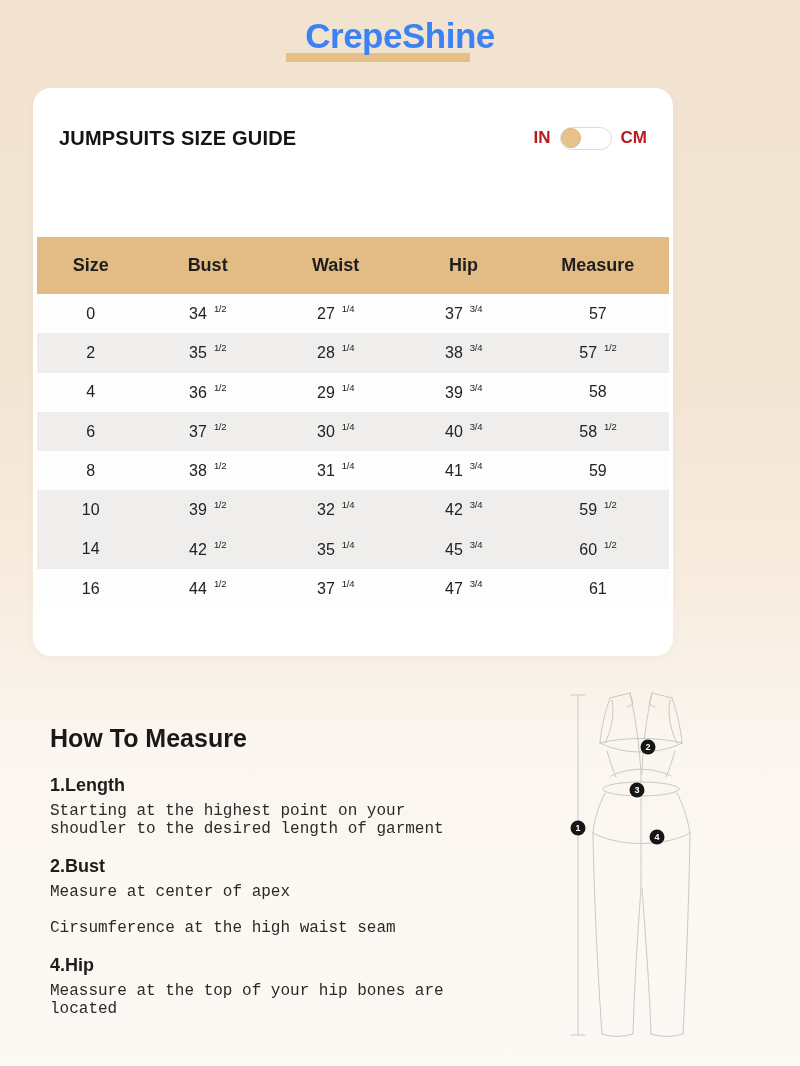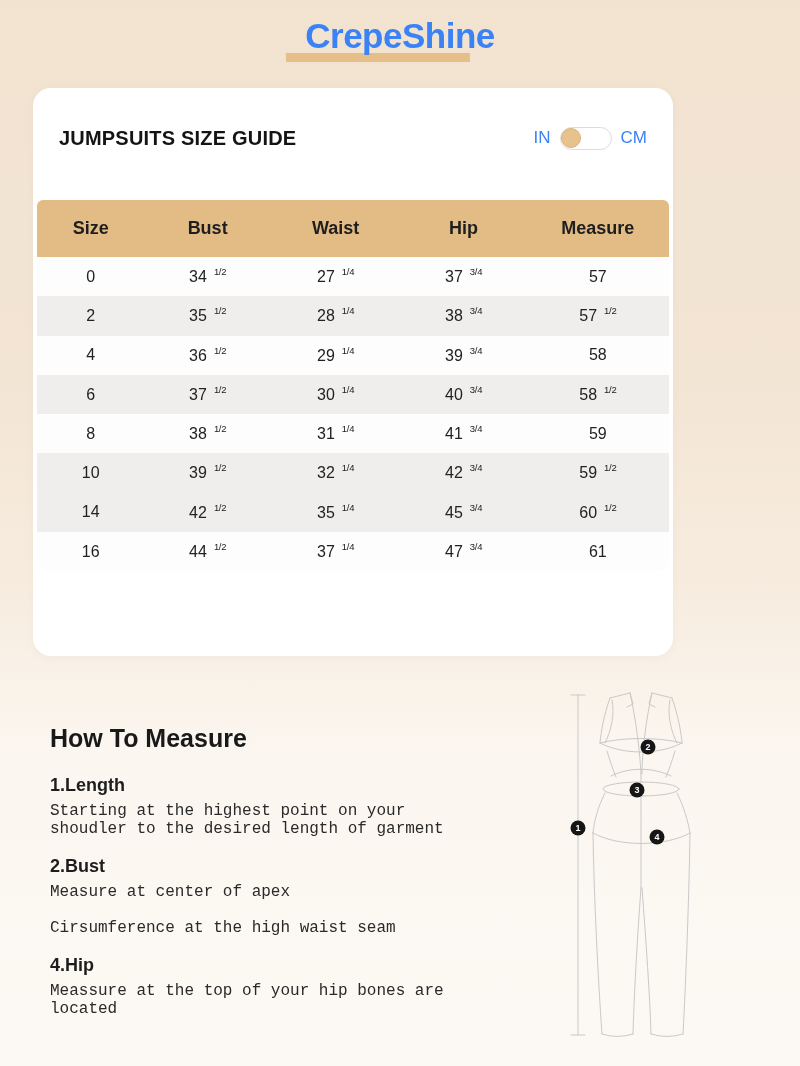--- a/index.html
+++ b/index.html
@@ -26,33 +26,33 @@
     position:absolute; left:33px; top:88px; width:640px; height:568px;
     background:#ffffff; border-radius:18px; box-shadow:0 2px 8px rgba(120,90,50,0.05);
   }
   .card-header {
     display:flex; justify-content:space-between; align-items:center;
     padding:30px 26px 0 26px; height:70px;
   }
   .card-title { font-size:20px; font-weight:700; letter-spacing:0.2px; color:#141414; }
 
   .unit-toggle { display:flex; align-items:center; gap:9px; }
-  .unit-label { font-size:17px; font-weight:400; color:#3b82f6; }
+  .unit-label { font-size:17px; font-weight:700; color:#b91c1c; }
   .switch {
     width:52px; height:23px; background:#ffffff; border:1.5px solid #dcdcdc;
     border-radius:12px; position:relative; cursor:pointer;
   }
   .switch .knob {
     position:absolute; left:0px; top:0px; width:20px; height:20px;
     background:#e8c28c; border:1px solid #dcb27a; border-radius:50%;
   }
 
   
   .table { margin:42px 4px 0 4px; border-radius:6px 6px 12px 12px; overflow:hidden; }
-  .thead { display:flex; align-items:center; height:57px; background:#e3bc85; }
+  .thead { display:flex; align-items:center; height:57px; background:#e3bc85;margin-top:37px; }
   .th { font-size:18px; font-weight:700; text-align:center; color:#1e1e1e; }
   .tr { display:flex; align-items:center; height:39.3px; background:#fdfdfd; }
   .tr.alt { background:#efeeec; }
   .td { font-size:16px; text-align:center; color:#222222; }
   .td sup { font-size:9.5px; position:relative; top:-1px; vertical-align:super; letter-spacing:-0.3px; margin-left:7px; }
   .c0 { width:17%; } .c1 { width:20%; } .c2 { width:20.5%; } .c3 { width:20%; } .c4 { width:22.5%; }
 
   
   .measure { position:absolute; left:50px; top:724px; width:470px; }
   .measure-title { font-size:25px; font-weight:700; color:#191919; margin-bottom:22px; }

